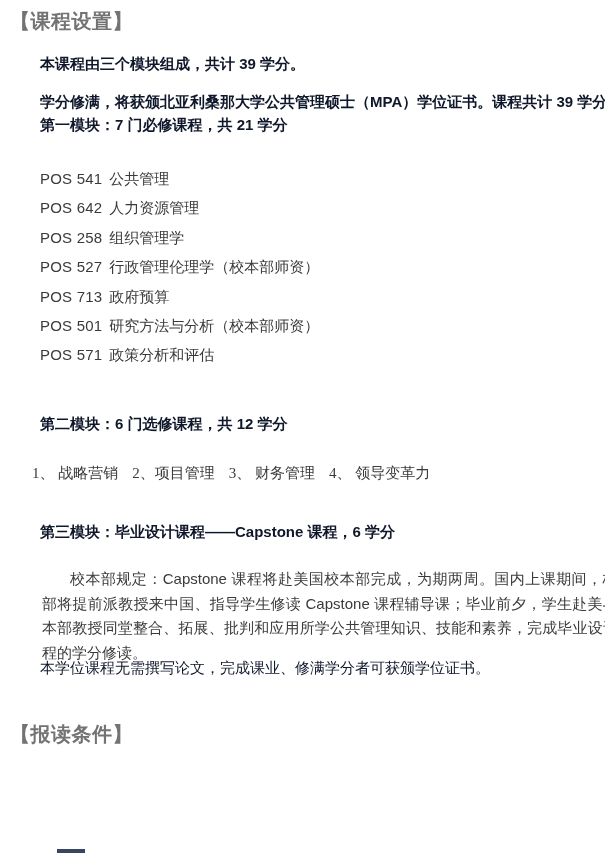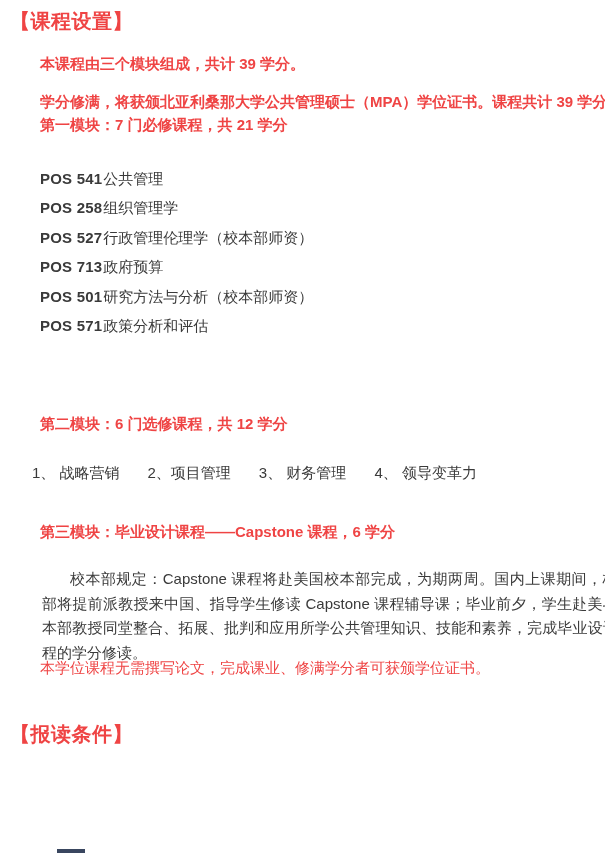--- a/index.html
+++ b/index.html
@@ -16,66 +16,66 @@
     font-size: 15px;
   }
 
   .section-heading {
     position: absolute;
     left: 10px;
     font-family: "DejaVu Serif", serif;
     font-weight: 700;
     font-size: 20px;
     letter-spacing: 0.5px;
-    color: #ef4444;
+    color: #737373;
     white-space: nowrap;
   }
   #heading-course-setup { top: 8px; }
   #heading-admission { top: 721px; text-align: center; }
 
   .para {
     position: absolute;
     left: 40px;
     line-height: 20px;
     white-space: nowrap;
-    color: #ef4444;
+    color: #0f172a;
   }
   .bold { font-weight: 700; }
 
   #intro        { top: 54px; }
   #degree-note  { top: 92px; }
   #module1-title{ top: 115px; }
 
   .course-list {
     position: absolute;
     left: 40px;
     top: 164px;
   }
   .course-row {
     height: 29.4px;
     line-height: 29.4px;
     white-space: nowrap;
   }
   .course-code {
     display: inline-block;
-    margin-right: 1px;
+    margin-right: 7px;
     letter-spacing: 0.2px;
-    font-weight: bold;
   }
 
   #module2-title { top: 414px; }
 
   .electives {
     position: absolute;
     left: 32px;
     top: 463px;
     display: flex;
-    gap: 28px;
+    gap: 14px;
     white-space: pre;
     line-height: 20px;
+    font-family: Liberation Serif, serif;
   }
 
   #module3-title { top: 522px; }
 
   .capstone-para {
     position: absolute;
     left: 7px;
     top: 567px;
     width: 591px;
     line-height: 24.6px;
@@ -124,20 +124,23 @@
 
   <div class="para bold" id="degree-note">学分修满，将获颁北亚利桑那大学公共管理硕士（MPA）学位证书。课程共计 39 学分。</div>
 
   <div class="para bold" id="module1-title">第一模块：7 门必修课程，共 21 学分</div>
 
   <div class="course-list">
     <div class="course-row">
       <span class="course-code">POS 541</span><span>公共管理</span>
     </div>
     <div class="course-row">
+      <span class="course-code">POS 642</span><span>人力资源管理</span>
+    </div>
+    <div class="course-row">
       <span class="course-code">POS 258</span><span>组织管理学</span>
     </div>
     <div class="course-row">
       <span class="course-code">POS 527</span><span>行政管理伦理学（校本部师资）</span>
     </div>
     <div class="course-row">
       <span class="course-code">POS 713</span><span>政府预算</span>
     </div>
     <div class="course-row">
       <span class="course-code">POS 501</span><span>研究方法与分析（校本部师资）</span>

